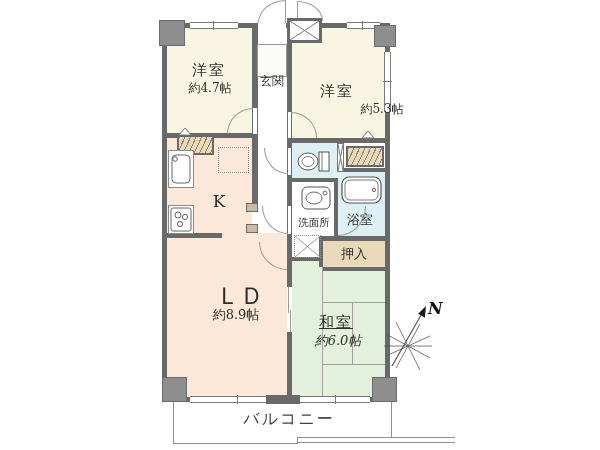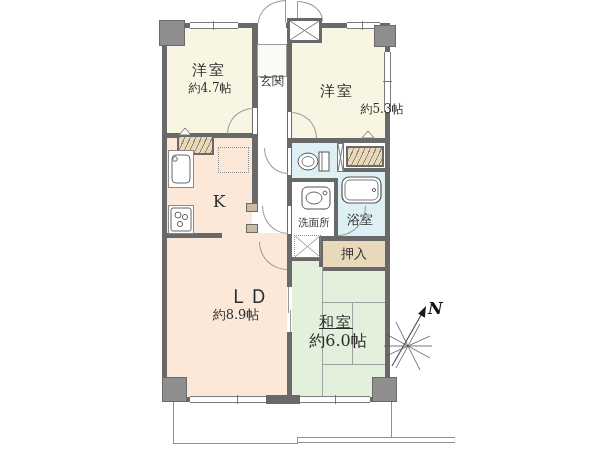--- a/index.html
+++ b/index.html
@@ -213,20 +213,21 @@
   <div class="lbl" style="left:338px;top:109px;font-size:12px;margin-left:44px;">約5.3帖</div>
 
   <div class="lbl" style="left:219px;top:201px;font-size:17px;">K</div>
 
   <div class="lbl" style="left:314px;top:222px;font-size:10.5px;">洗面所</div>
 
   <div class="lbl" style="left:360px;top:220px;font-size:13px;">浴室</div>
 
   <div class="lbl" style="left:354px;top:254px;font-size:13px;">押入</div>
 
-  <div class="lbl" style="left:249px;top:296px;font-size:20px;">ＬＤ</div>
+  <div class="lbl" style="left:240px;top:296px;font-size:24px;">ＬＤ</div>
   <div class="lbl" style="left:236px;top:315px;font-size:13px;">約8.9帖</div>
 
   <div class="lbl" style="left:336px;top:322px;font-size:15px;letter-spacing:2px;text-decoration:underline;">和室</div>
-  <div class="lbl" style="left:338px;top:341px;font-size:16px;">約6.0帖</div>
-
+  <div class="lbl" style="left:338px;top:341px;font-size:13px;font-style:italic;">約6.0帖</div>
+
+  <div class="lbl" style="left:289px;top:419px;font-size:16px;letter-spacing:2px;color:#3f3f3f;">バルコニー</div>
 
 </div>
 
 </body></html>

